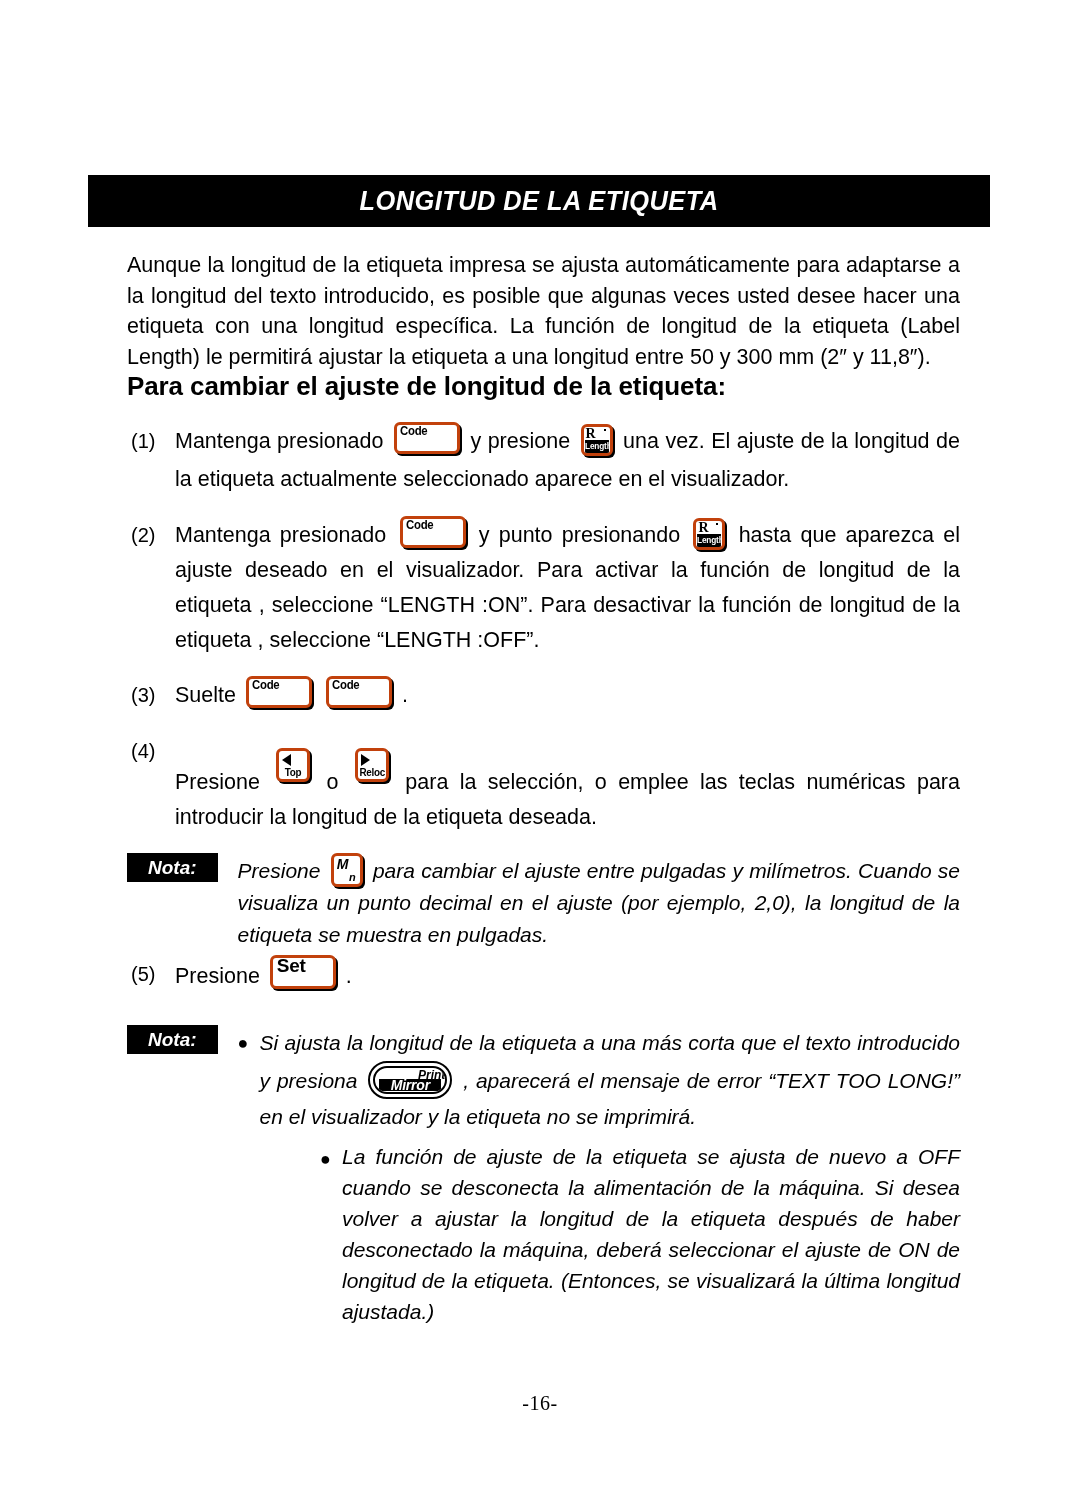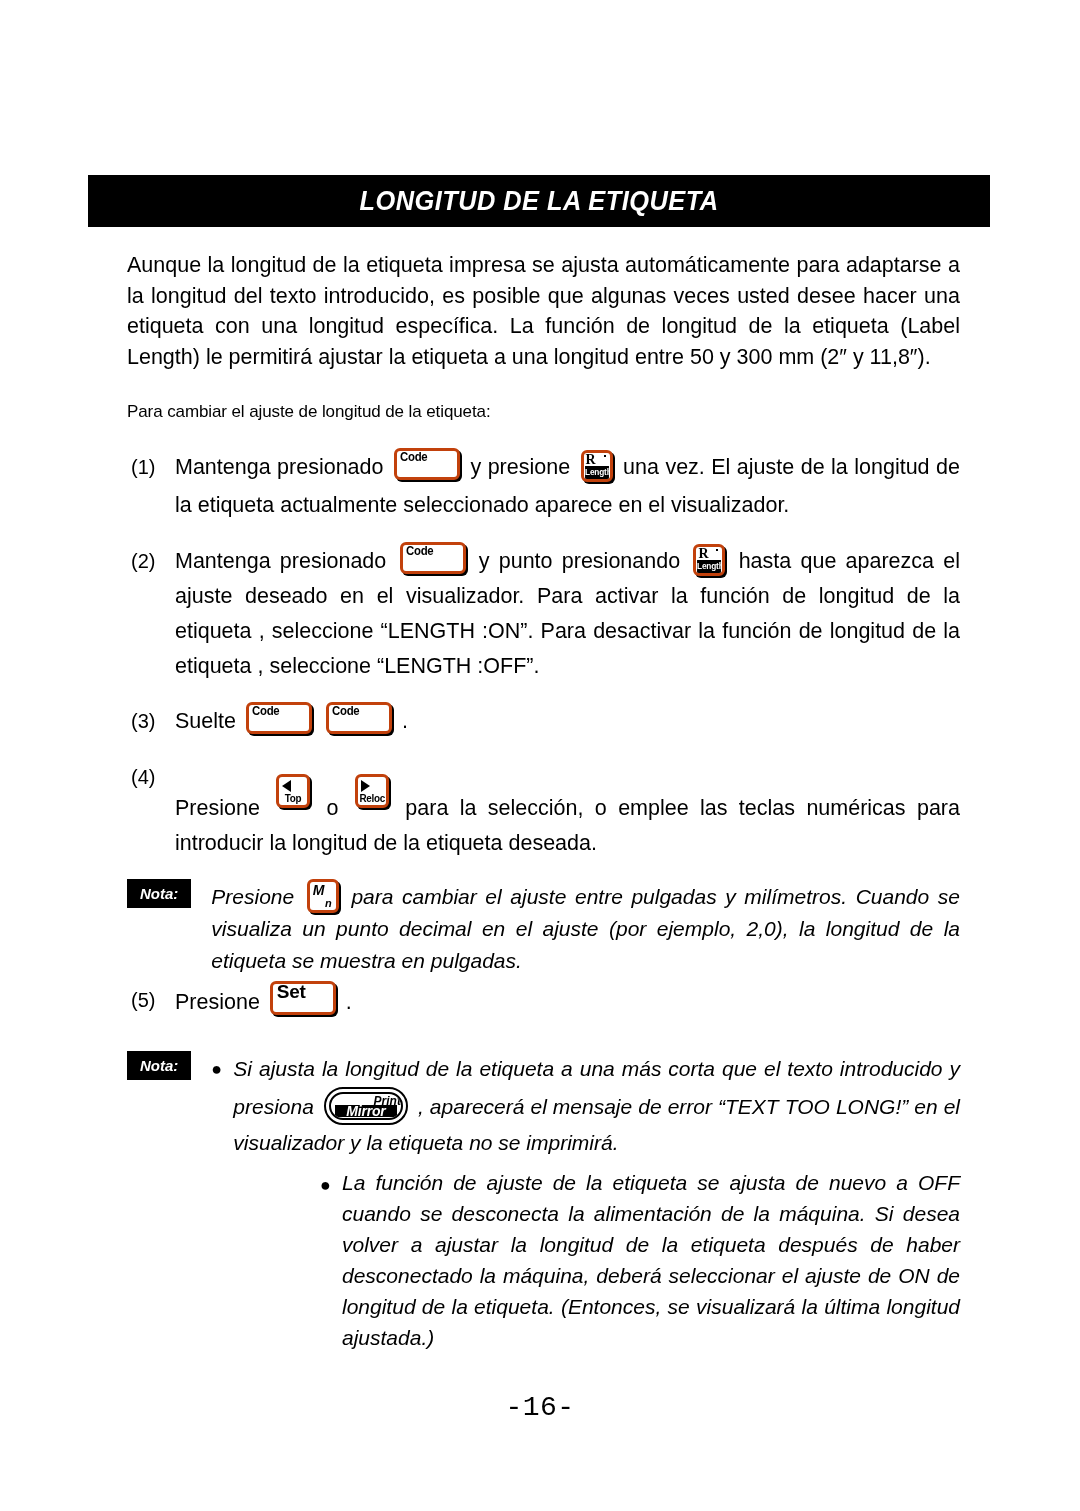--- a/index.html
+++ b/index.html
@@ -60,26 +60,25 @@
 
   .para {
     text-align: justify;
     text-justify: inter-word;
     font-size: 21.5px;
     line-height: 30.5px;
     transform-origin: left top;
     margin-bottom: 0;
   }
   .para-intro {
-    margin-bottom: 26px;
   }
 
   .subhead {
-    font-weight: normal;
-    font-size: 17px;
+    font-weight: bold;
+    font-size: 26px;
     line-height: 28px;
     margin-bottom: 22px;
     letter-spacing: -0.1px;
   }
 
   
   .step {
     display: flex;
     align-items: flex-start;
     margin-bottom: 18px;
@@ -298,24 +297,24 @@
     display: flex;
     align-items: flex-start;
     margin-top: 14px;
   }
   .nota-badge {
     flex: 0 0 auto;
     background: #000000;
     color: #ffffff;
     font-weight: bold;
     font-style: italic;
-    font-size: 15px;
+    font-size: 19px;
     line-height: 29px;
     height: 29px;
-    padding: 0 13px;
+    padding: 0 21px;
     text-align: center;
     margin-right: 20px;
     box-sizing: border-box;
     white-space: nowrap;
   }
   .nota-body {
     flex: 1 1 auto;
     font-style: italic;
     font-size: 21px;
     line-height: 36px;
@@ -356,22 +355,22 @@
     margin-top: 4px;
   }
 
   
   .page-number {
     position: absolute;
     left: 0;
     right: 0;
     top: 1392px;
     text-align: center;
-    font-size: 28px;
-    font-family: Liberation Mono, monospace;
+    font-size: 20px;
+    font-family: Liberation Serif, serif;
     letter-spacing: 0.5px;
   }
 </style>
 </head>
 <body>
 
 <div class="page">
 
   <div class="title-bar">
     <div class="title-bar-text">LONGITUD DE LA ETIQUETA</div>

